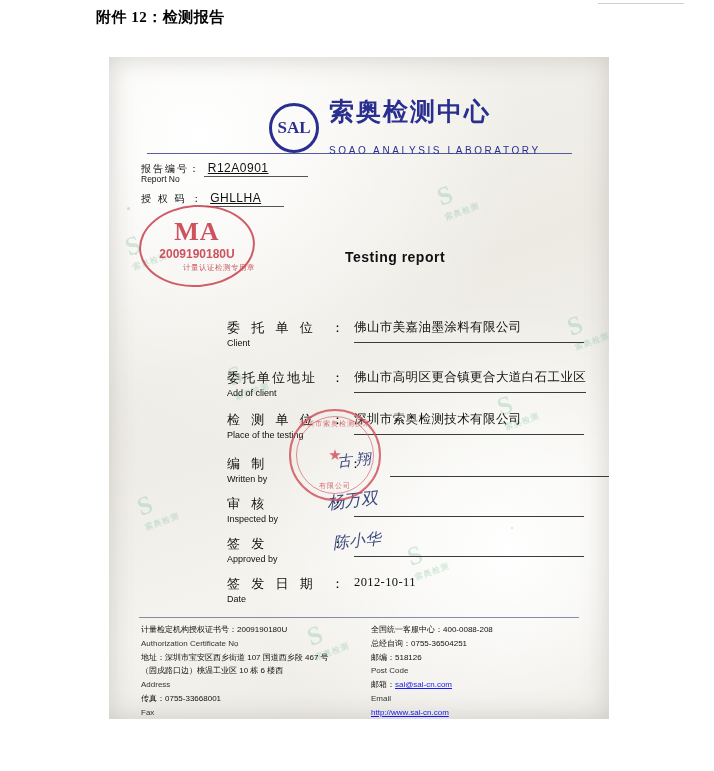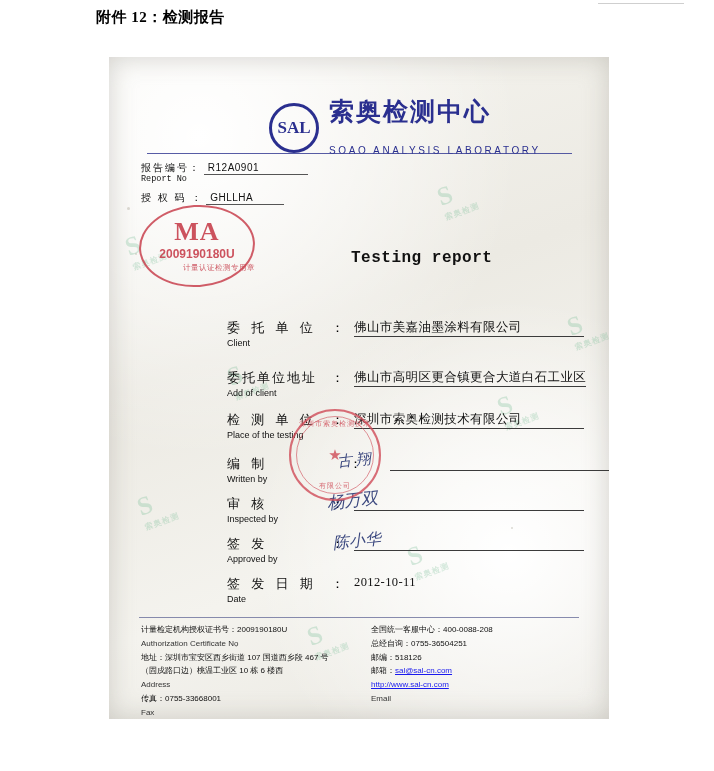--- a/index.html
+++ b/index.html
@@ -98,21 +98,21 @@
     border-top: 1.5px solid #3a3f95; opacity:.85;
   }
 
   
   .rep-row { position:absolute; font-size:10px; color:#111; }
   .rep-row .cn { font-size:10px; letter-spacing:2px; }
   .rep-row .en { font-size:8.5px; }
   .rep-val {
     display:inline-block; min-width:96px;
     border-bottom:1px solid #555; padding:0 4px 1px 4px;
-    font-size:10px; letter-spacing:.5px;
+    font-size:12px; letter-spacing:.5px;text-decoration:underline;
   }
 
   
   .ma-stamp {
     position:absolute; left:30px; top:124px; width:116px; height:82px;
     color:#c23a46;
   }
   .ma-ellipse {
     position:absolute; inset:0;
     border:2px solid #c8414e; border-radius:50%;
@@ -133,40 +133,40 @@
     font-size:7.5px; letter-spacing:.5px; color:#c8414e; opacity:.85;
   }
 
   
   .title-cn {
     position:absolute; left:188px; top:146px;
     font-size:37px; font-weight:bold; letter-spacing:10px;
     color:#111; font-family:"Liberation Serif", serif;
   }
   .title-en {
-    position:absolute; left:242px; top:192px;
-    font-size:16px; font-weight:bold; color:#111;
-    font-family:Liberation Mono, monospace; letter-spacing:.5px;
+    position:absolute; left:236px; top:192px;
+    font-size:14px; font-weight:bold; color:#111;
+    font-family:Liberation Sans, sans-serif; letter-spacing:.5px;
   }
 
   
   .field {
     position:absolute; left:118px; display:flex; align-items:flex-start;
   }
   .field .labels { width:104px; text-align:left; }
   .field .lab-cn {
     font-size:13px; letter-spacing:4px; color:#111; white-space:nowrap;
     font-family:"Liberation Serif", serif;
   }
   .field .lab-en { font-size:9px; color:#111; margin-top:1px; }
   .field .colon { font-size:13px; margin:0 2px 0 0; }
   .field .value {
     margin-left:8px; min-width:230px;
     border-bottom:1px solid #3b3b3b;
-    font-size:12.5px; color:#111; padding-bottom:0;
+    font-size:12.5px; color:#111; padding-bottom:6px;
     font-family:"Liberation Serif", serif;
     letter-spacing:.4px;
   }
   .field .value.blank { min-height:15px; }
 
   
   .hand {
     position:absolute; color:#1b2a6b;
     font-family:"Liberation Serif", serif;
     font-style:italic; font-size:15px;
@@ -241,21 +241,21 @@
       <div class="sal-cn">索奥检测中心</div>
       <div class="sal-en">SOAO  ANALYSIS  LABORATORY</div>
     </div>
   </div>
   <div class="head-rule"></div>
 
   <div class="rep-row" style="left:32px; top:104px;">
     <span class="cn">报告编号：</span>
     <span class="rep-val">R12A0901</span>
   </div>
-  <div class="rep-row" style="left:32px; top:116px;font-family:Liberation Mono, monospace;">
+  <div class="rep-row" style="left:32px; top:116px;">
     <span class="en">Report No</span>
   </div>
 
   <div class="rep-row" style="left:32px; top:134px;">
     <span class="cn">授 权 码 ：</span>
     <span class="rep-val" style="min-width:70px;">GHLLHA</span>
   </div>
 
   <div class="ma-stamp" style="top:148px;">
     <div class="ma-ellipse"></div>
@@ -350,18 +350,19 @@
     <div class="row">（固戍路口边）桃温工业区 10 栋 6 楼西</div>
     <div class="row en">Address</div>
     <div class="row">传真：0755-33668001</div>
     <div class="row en">Fax</div>
   </div>
 
   <div class="foot right">
     <div class="row">全国统一客服中心：400-0088-208</div>
     <div class="row">总经自询：0755-36504251</div>
     <div class="row">邮编：518126</div>
+    <div class="row en">Post Code</div>
     <div class="row">邮箱：<a href="#">sal@sal-cn.com</a></div>
+    <div class="row en">Email</div>
     <div class="row"><a href="#">http://www.sal-cn.com</a></div>
-    <div class="row en">Email</div>
   </div>
 
 </div>
 
 </body></html>

